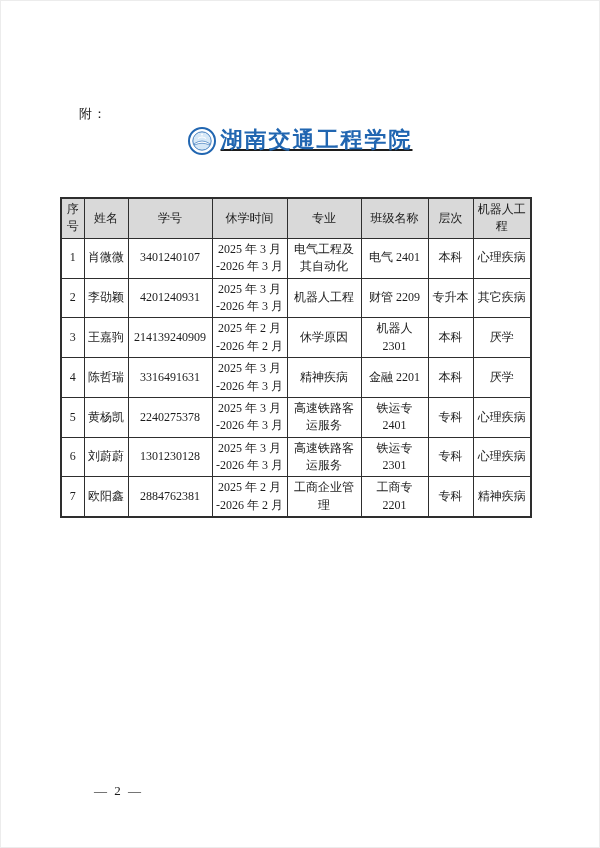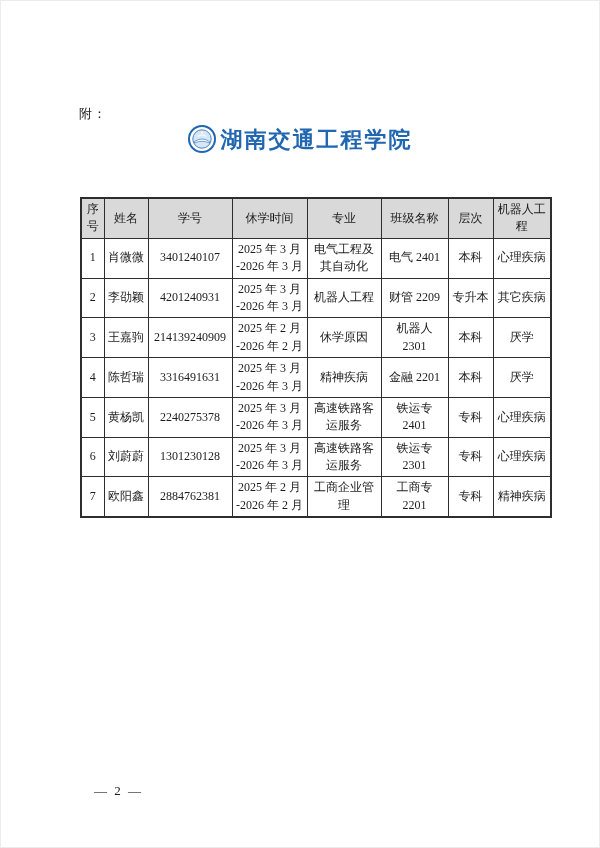--- a/index.html
+++ b/index.html
@@ -19,23 +19,24 @@
     left: 78px; top: 104px;
     font-size: 13px;
     letter-spacing: 1px;
   }
 
   .logo-row {
     position: absolute;
     left: 0; top: 124px;
     width: 100%;
     display: flex;
-    align-items: flex-start;
+    align-items: flex-end;
     justify-content: center;
     gap: 5px;
+    text-decoration: underline;
   }
   .logo-badge { width: 28px; height: 28px; display: block; }
   .school-name {
     font-size: 22px;
     font-weight: bold;
     color: #2166b1;
     letter-spacing: 2px;
     font-family: "Liberation Serif", serif;
   }
 
@@ -45,21 +46,21 @@
     width: 100%;
     text-align: center;
     font-size: 13px;
     font-weight: bold;
     letter-spacing: 1.5px;
     margin-top: 48px;
   }
 
   .table-wrap {
     position: absolute;
-    left: 79px; top: 196px;
+    left: 59px; top: 196px;
     width: 438px;
   }
   table.students {
     border-collapse: collapse;
     width: 470px;
     table-layout: fixed;
     border: 2px solid #2e2e2e;
   }
   table.students th, table.students td {
     border: 1px solid #2e2e2e;

